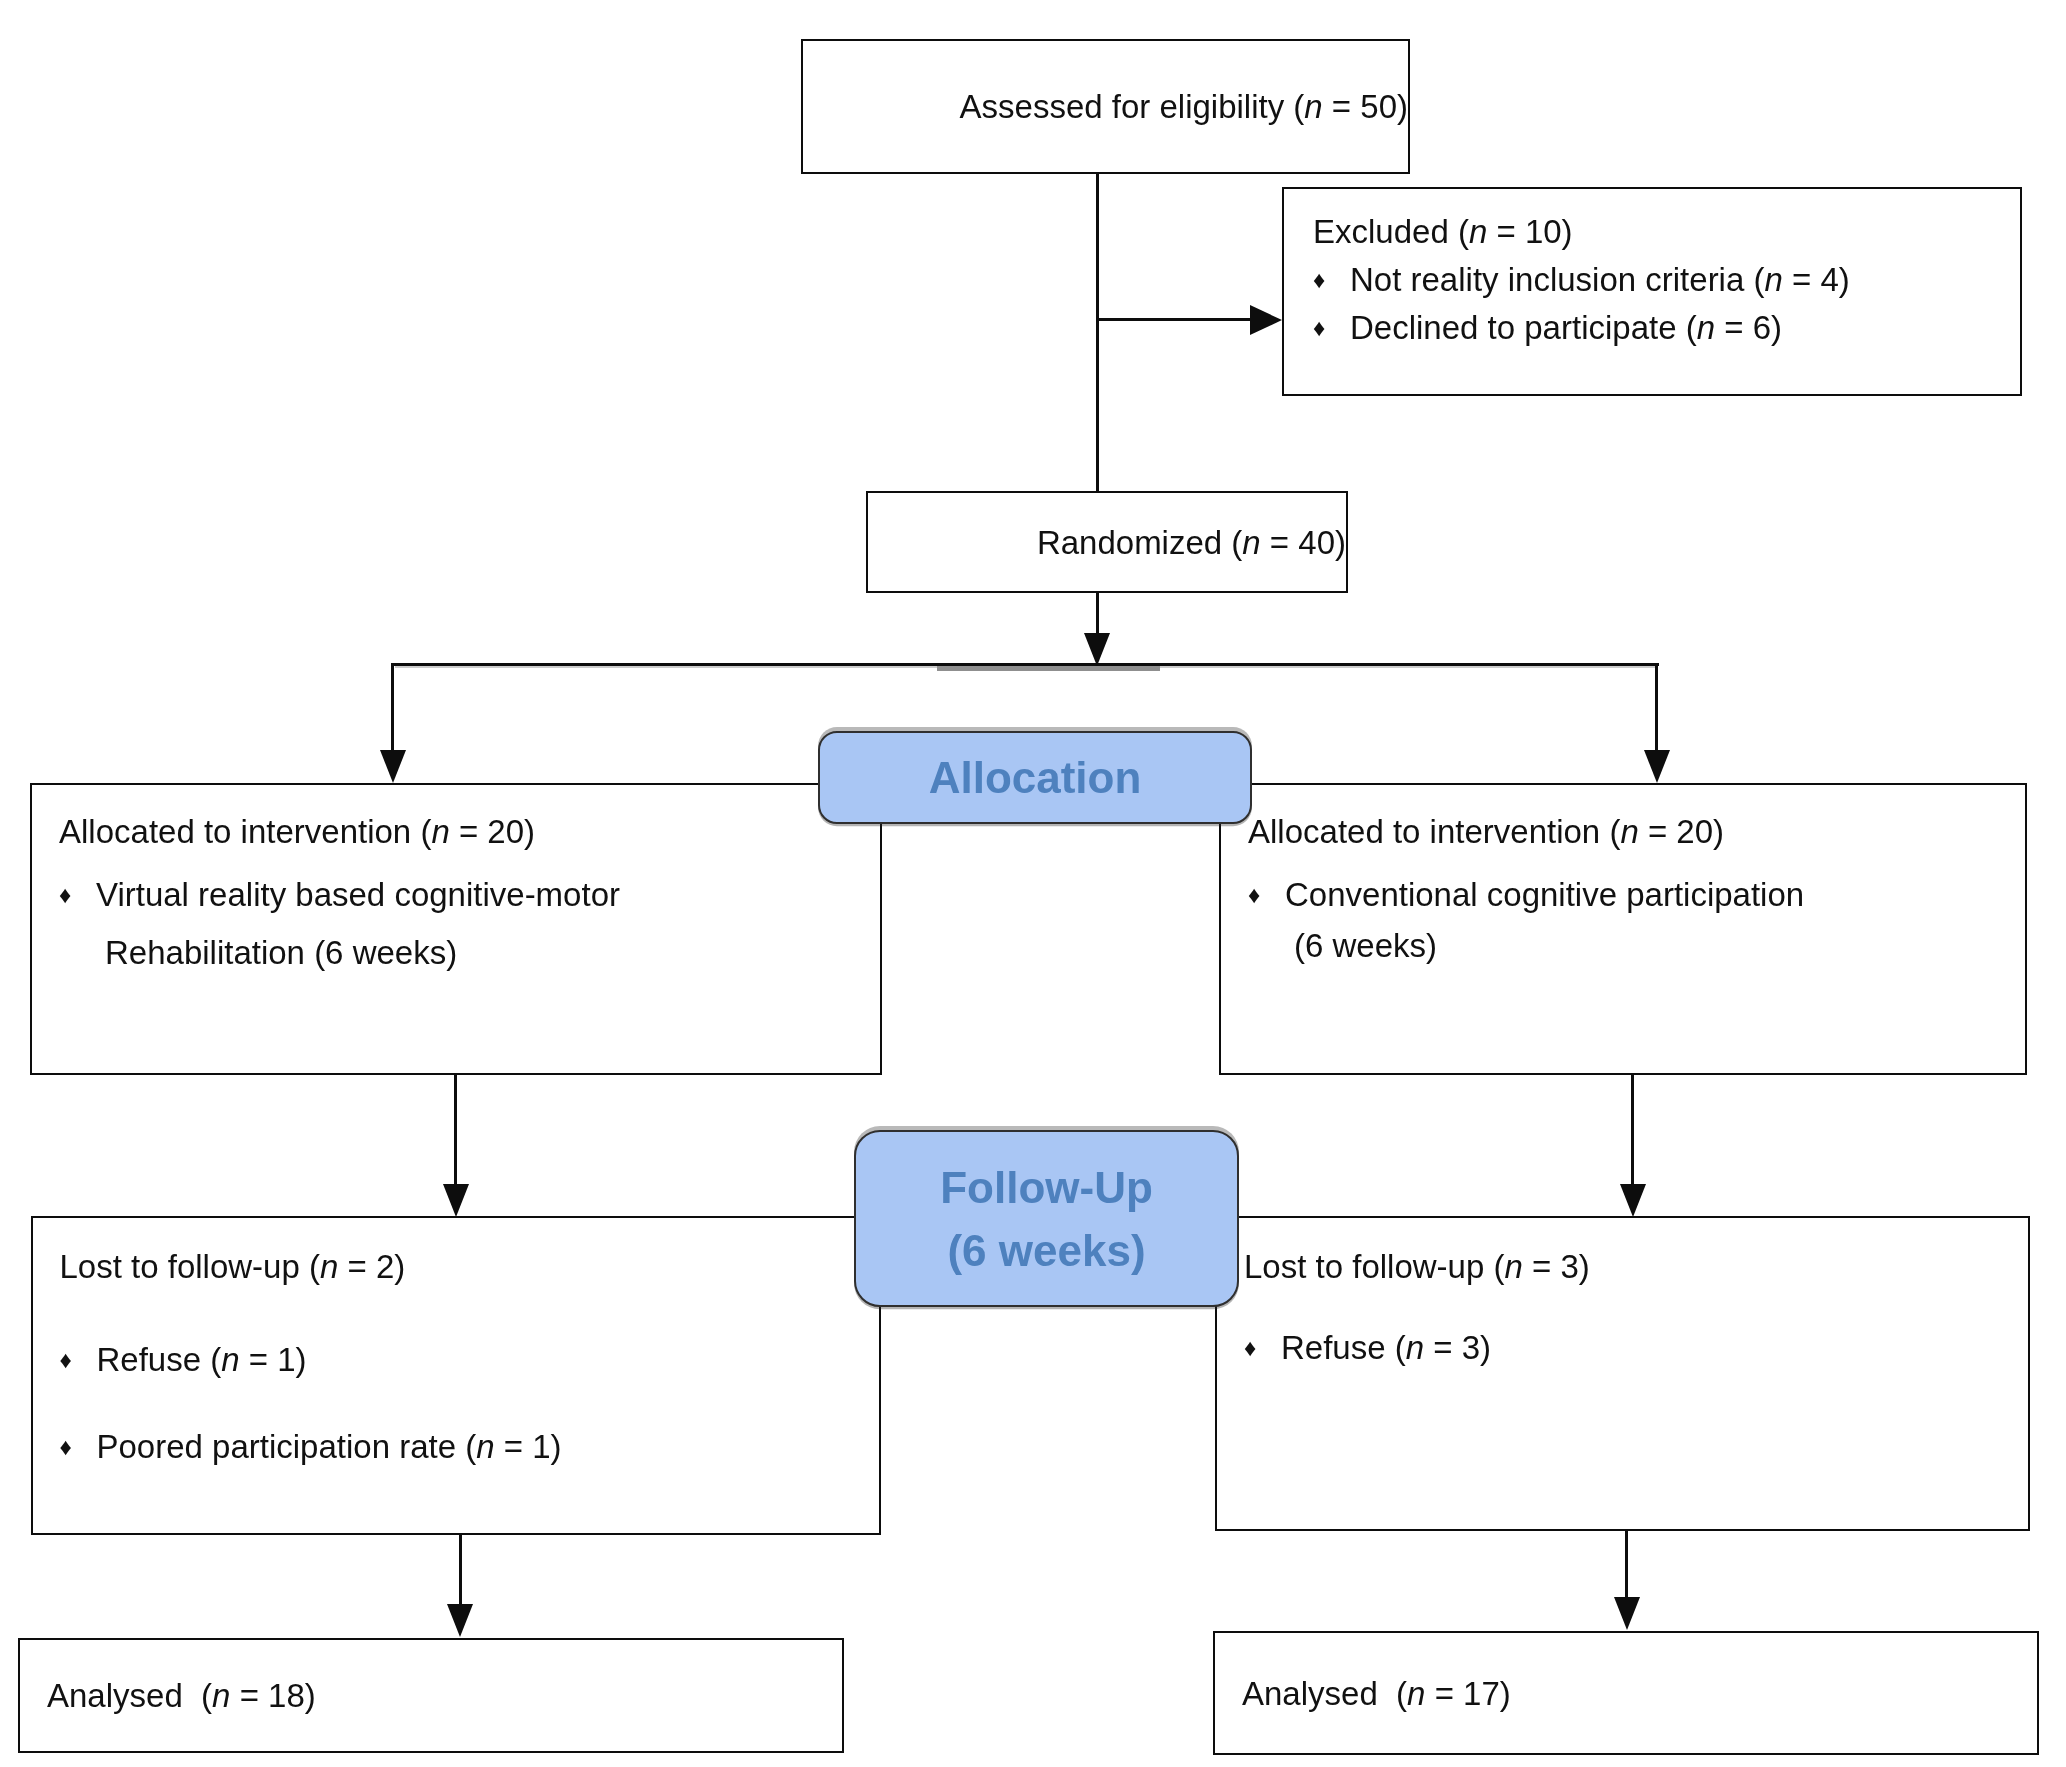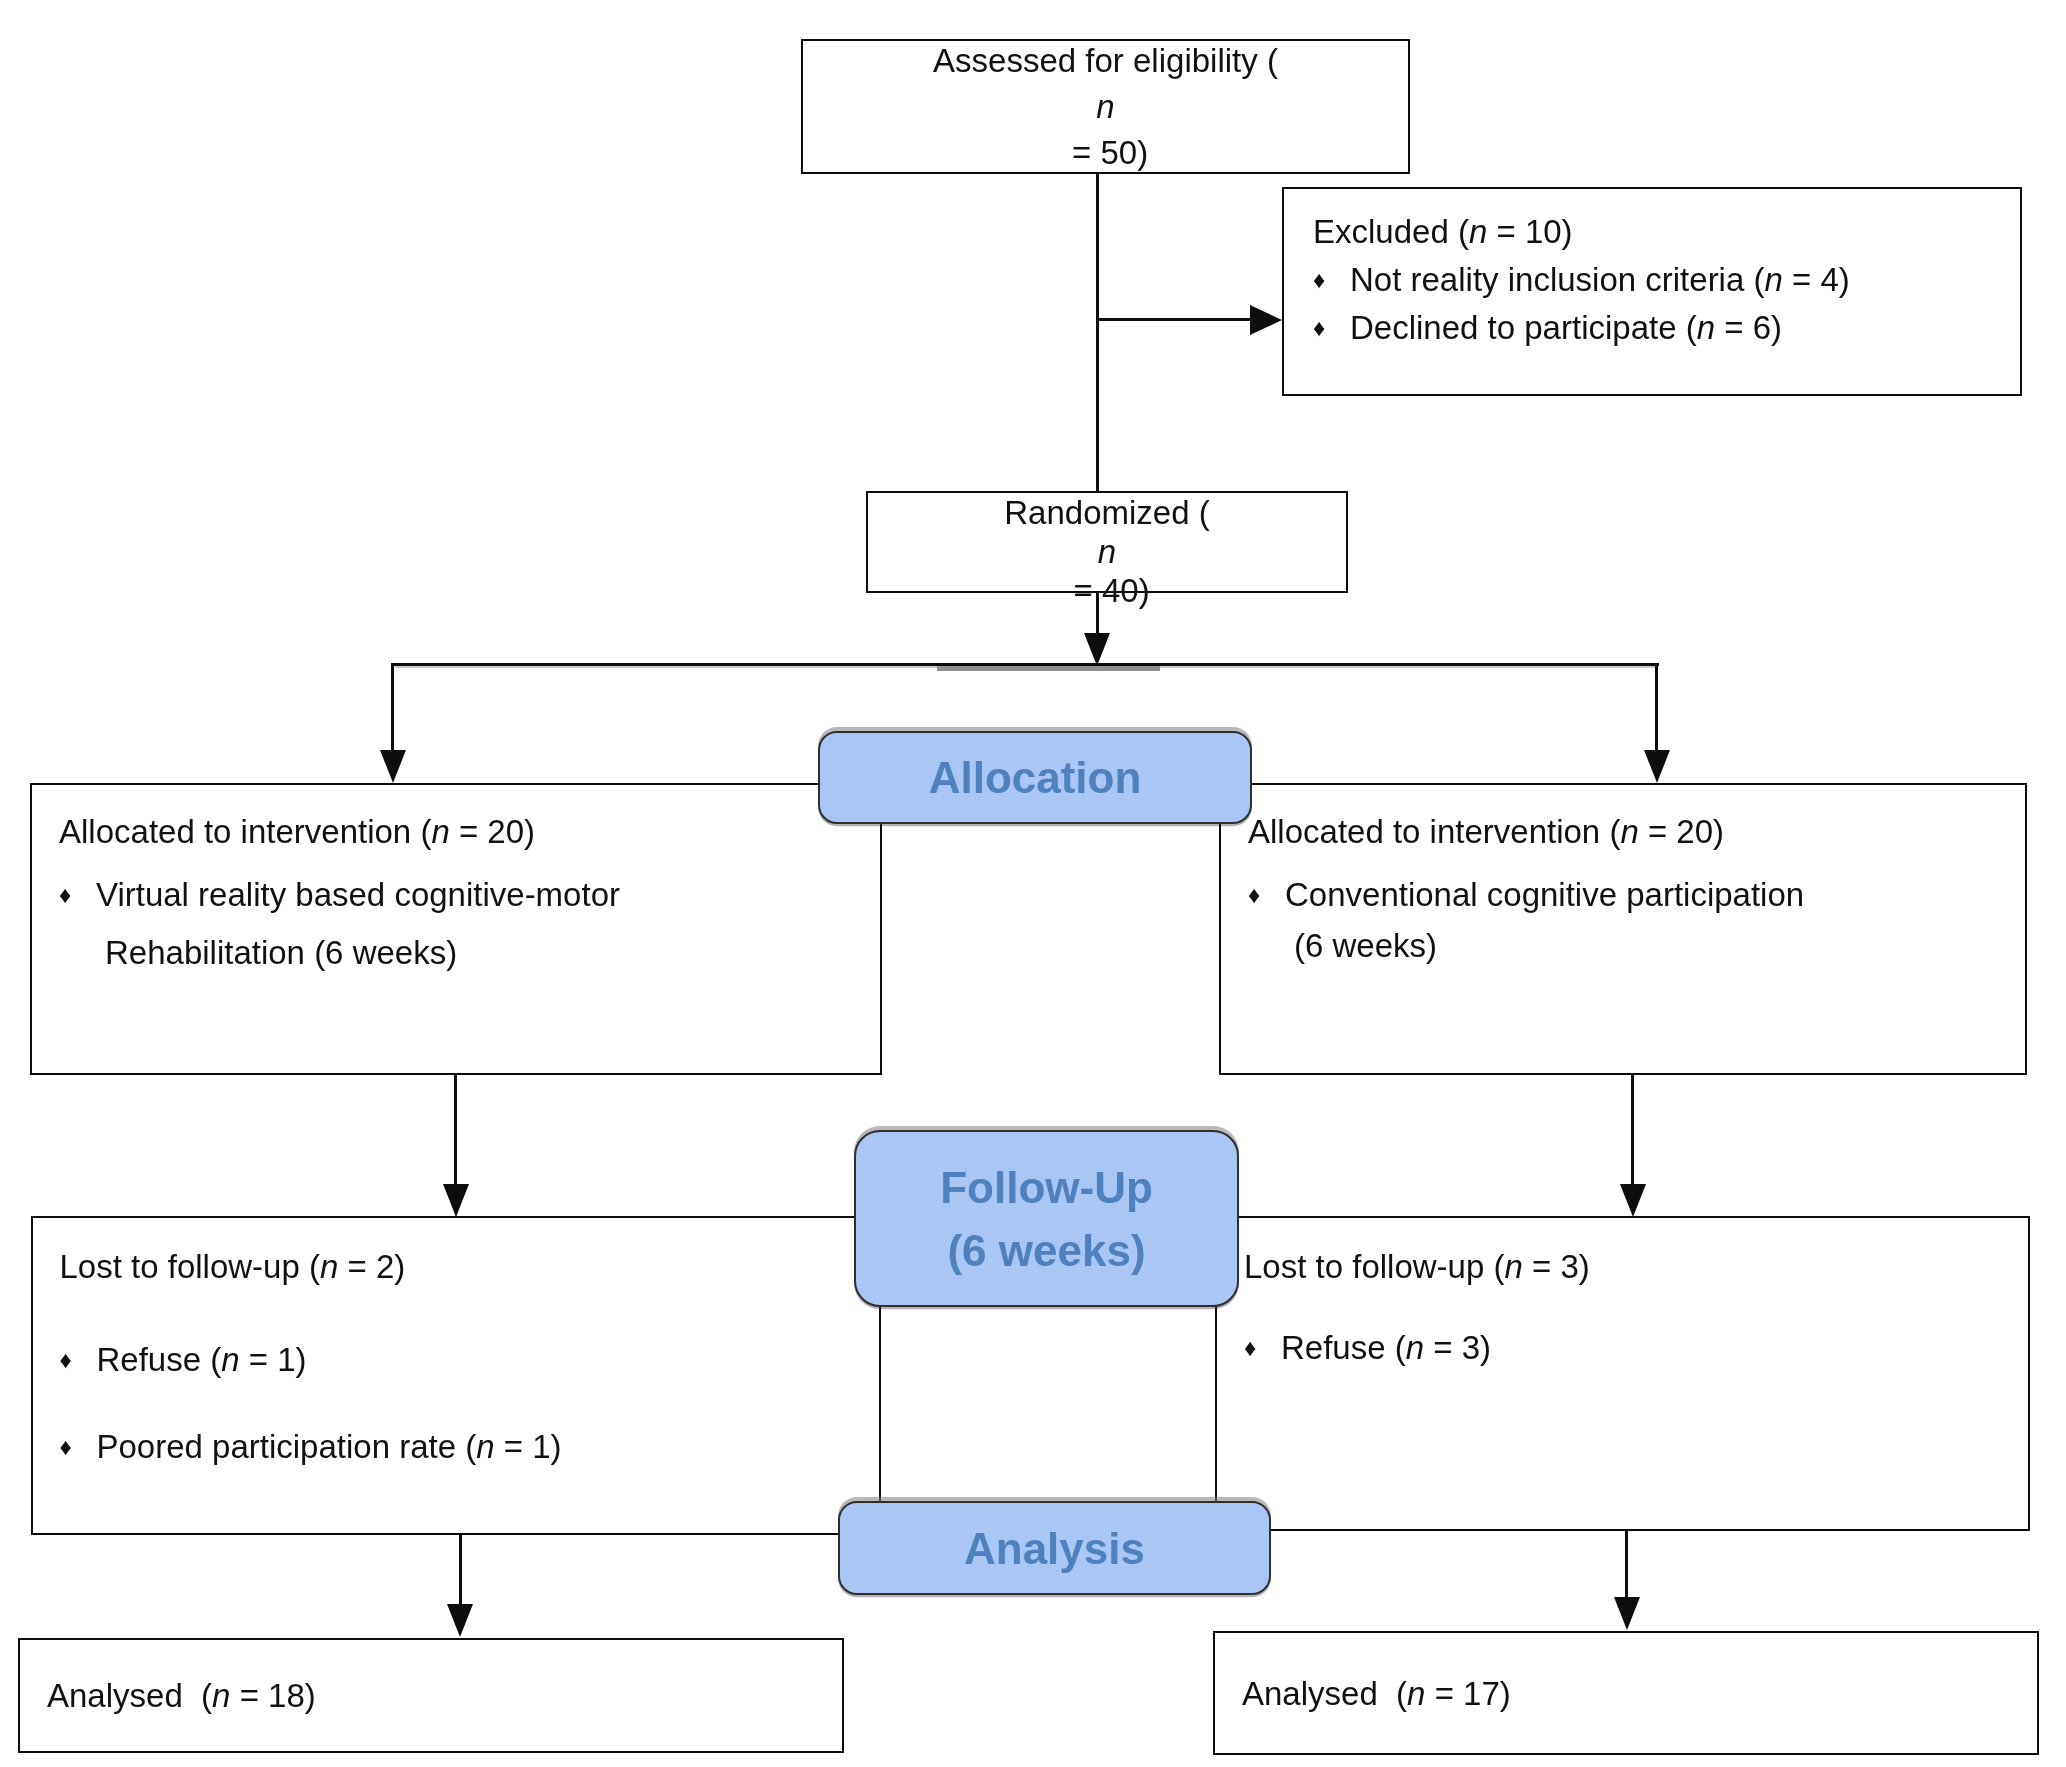--- a/index.html
+++ b/index.html
@@ -28,21 +28,21 @@
     position:absolute;
     background:#ffffff;
     border:2.8px solid var(--box-border,#0d0d0d);
     z-index:4;
     box-sizing:border-box;
   }
   .content{position:absolute;inset:0;font-size:33px;line-height:39px;}
   .row{white-space:pre-wrap;}
   .brow{display:flex;align-items:flex-start;}
   .bullet{flex:0 0 37px;width:37px;font-size:24px;line-height:39px;}
-  .center-xy{display:flex;align-items:center;justify-content:space-between;height:100%;flex-direction:column;}
+  .center-xy{display:flex;align-items:center;justify-content:flex-end;height:100%;}
   .center-y{display:flex;align-items:center;height:100%;border-radius:10px;}
   .row i,.brow i{font-style:italic;}
   
   .vline,.hline{position:absolute;background:var(--line,#0d0d0d);z-index:2;}
   .vline{width:3.4px;}
   .hline{height:3.4px;}
   .gray{position:absolute;z-index:1;}
   .tri-down{
     position:absolute;width:0;height:0;z-index:3;
     border-left:13px solid transparent;border-right:13px solid transparent;
@@ -63,23 +63,20 @@
 
   <div class="stage" style="left:818px;top:731px;width:430px;height:89px;">
     <span>Allocation</span>
   </div>
 
   <div class="stage" style="left:854px;top:1130px;width:381px;height:173px;border-radius:26px;">
     <span>Follow-Up</span>
     <span>(6 weeks)</span>
   </div>
 
-  <div class="stage" style="left:838px;top:1501px;width:429px;height:90px;">
-    <span>Analysis</span>
-  </div>
 
   <div class="wbox" style="left:801px;top:39px;width:609px;height:135px;">
     <div class="content center-xy">
       <span class="row">Assessed for eligibility (</span>
         <i>n</i>
         <span class="row"> = 50)</span>
     </div>
   </div>
 
   <div class="wbox" style="left:1282px;top:187px;width:740px;height:209px;">

